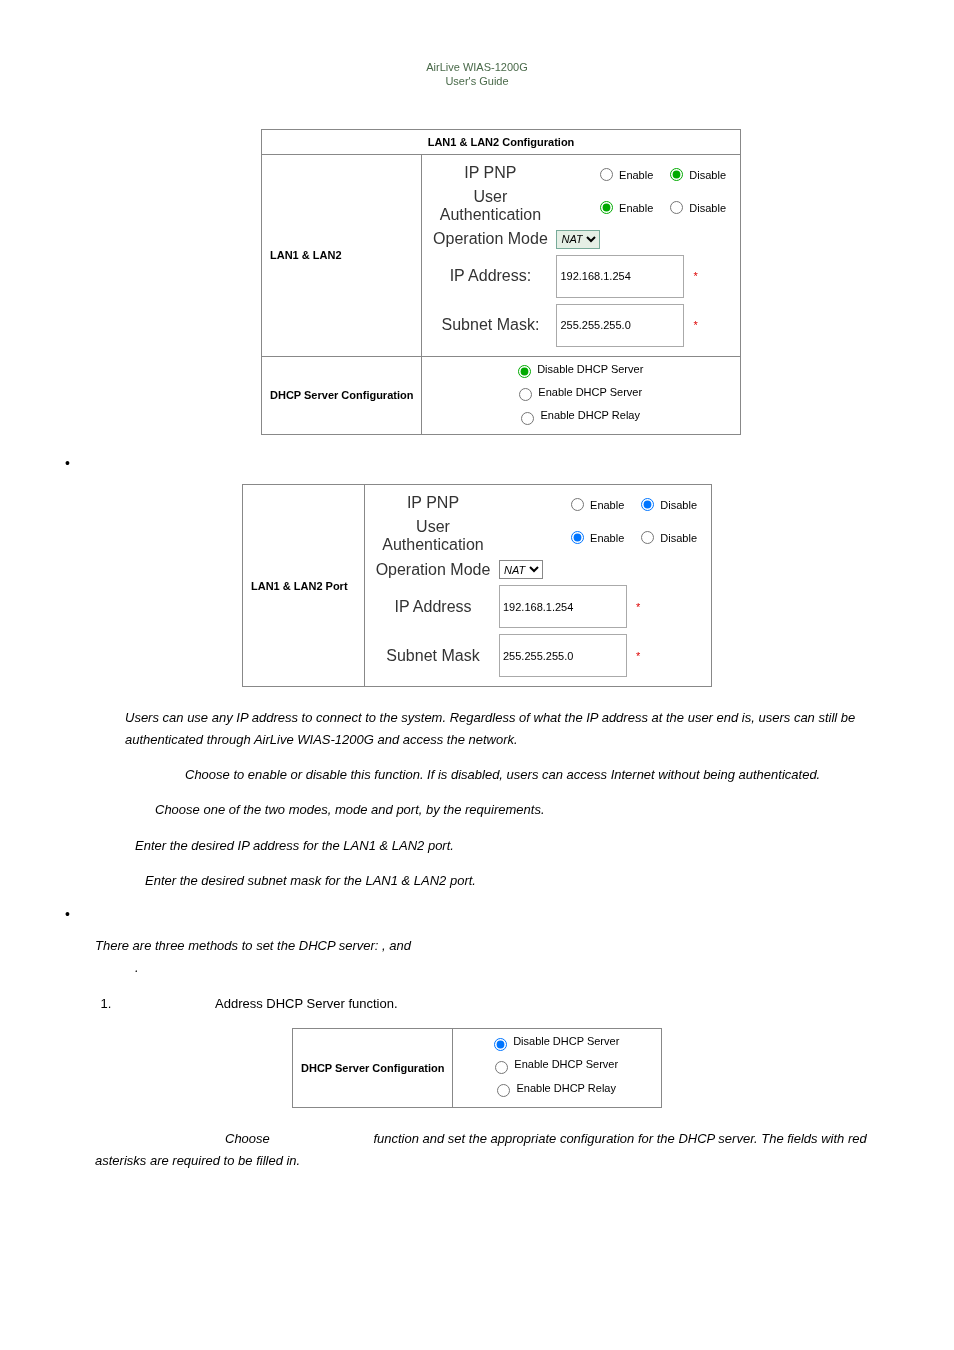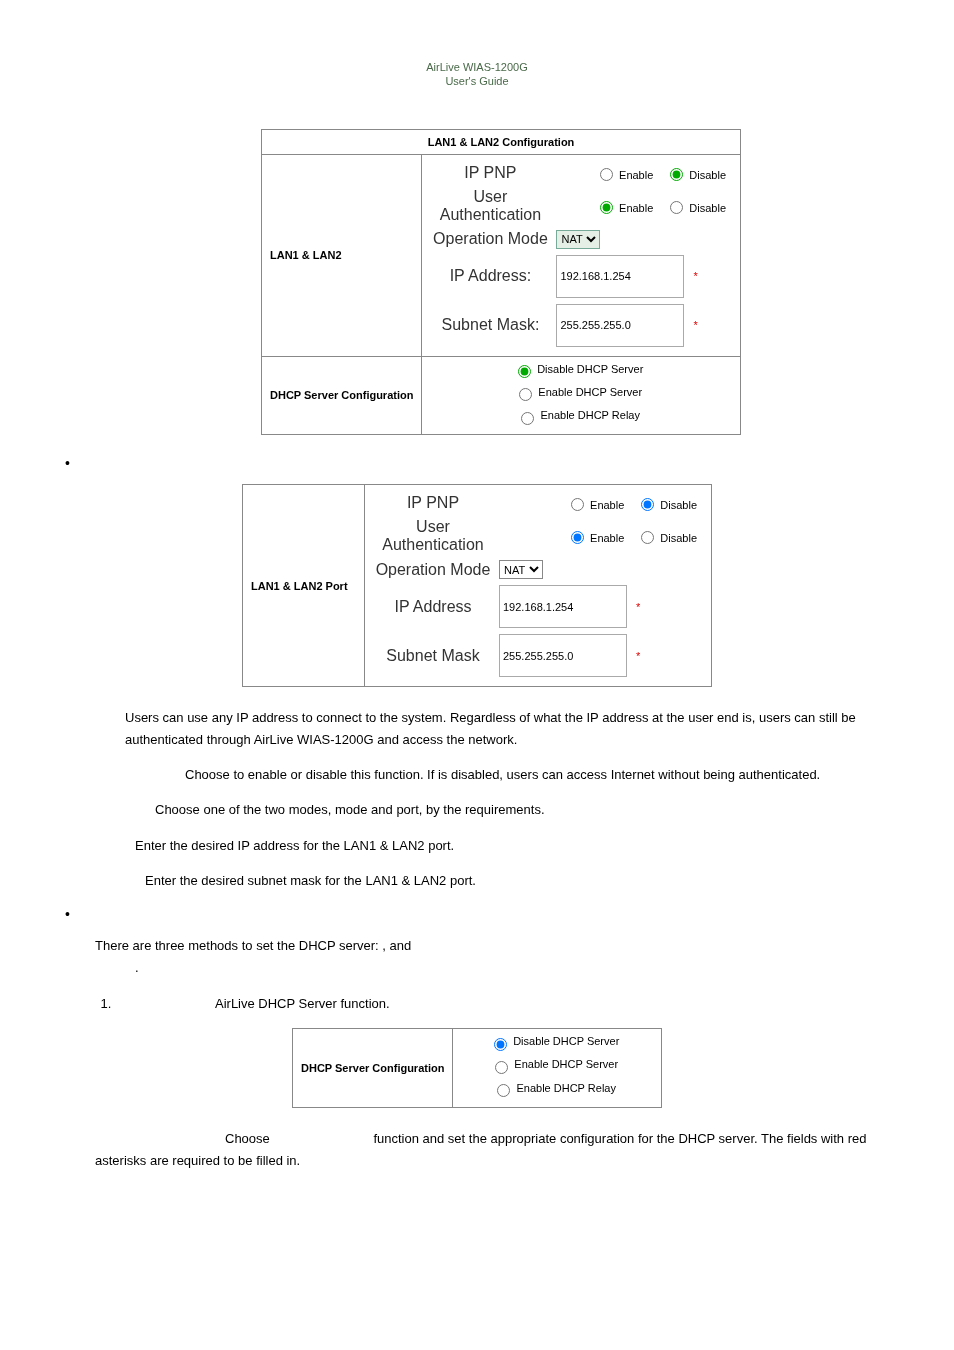--- a/index.html
+++ b/index.html
@@ -71,20 +71,21 @@
     height: 17px;
     width: 120px;
     border: 1px solid #aaa;
     padding: 12px 3px;
   }
   .select-input {
     font-size: 11px;
     border: 1px solid #7a9;
     background: #e5efe5;
     height: 19px;
+    font-style: italic;
   }
   .asterisk {
     color: #d00;
     margin-left: 3px;
   }
   .radio-label {
     font-size: 11px;
     display: inline-flex;
     align-items: flex-end;
     gap: 3px;
@@ -108,20 +109,21 @@
   }
   ul.main-list > li::before {
     content: "•";
     position: absolute;
     left: -18px;
     font-size: 14px;
   }
   .indent-block {
     margin-left: 40px;
     line-height: 1.8;
+    font-style: italic;
   }
   .sub-indent {
     margin-left: 60px;
   }
   ol.num-list {
     margin-left: 40px;
     padding-left: 20px;
     line-height: 1.8;
   }
   .dhcp-small-table {
@@ -289,21 +291,21 @@
 
   <div class="indent-block">
     <p class="body-text">
       <span>There are three methods to set the DHCP server: </span><span>, </span><span> and </span><br>
       <span style="margin-left:40px;">.</span>
     </p>
   </div>
 
   <ol class="num-list">
     <li>
-      <span style="margin-left:100px;">AirLive DHCP Server function.</span>
+      <span style="margin-left:100px;">Address DHCP Server function.</span>
     </li>
   </ol>
 
   <div class="screenshot-wrap">
     <table class="dhcp-small-table" style="width:370px;">
       <tbody>
           <tr>
         <td class="row-label" style="width:95px;">DHCP Server Configuration</td>
         <td class="dhcp-opts-cell">
           <div><label class="radio-label">

